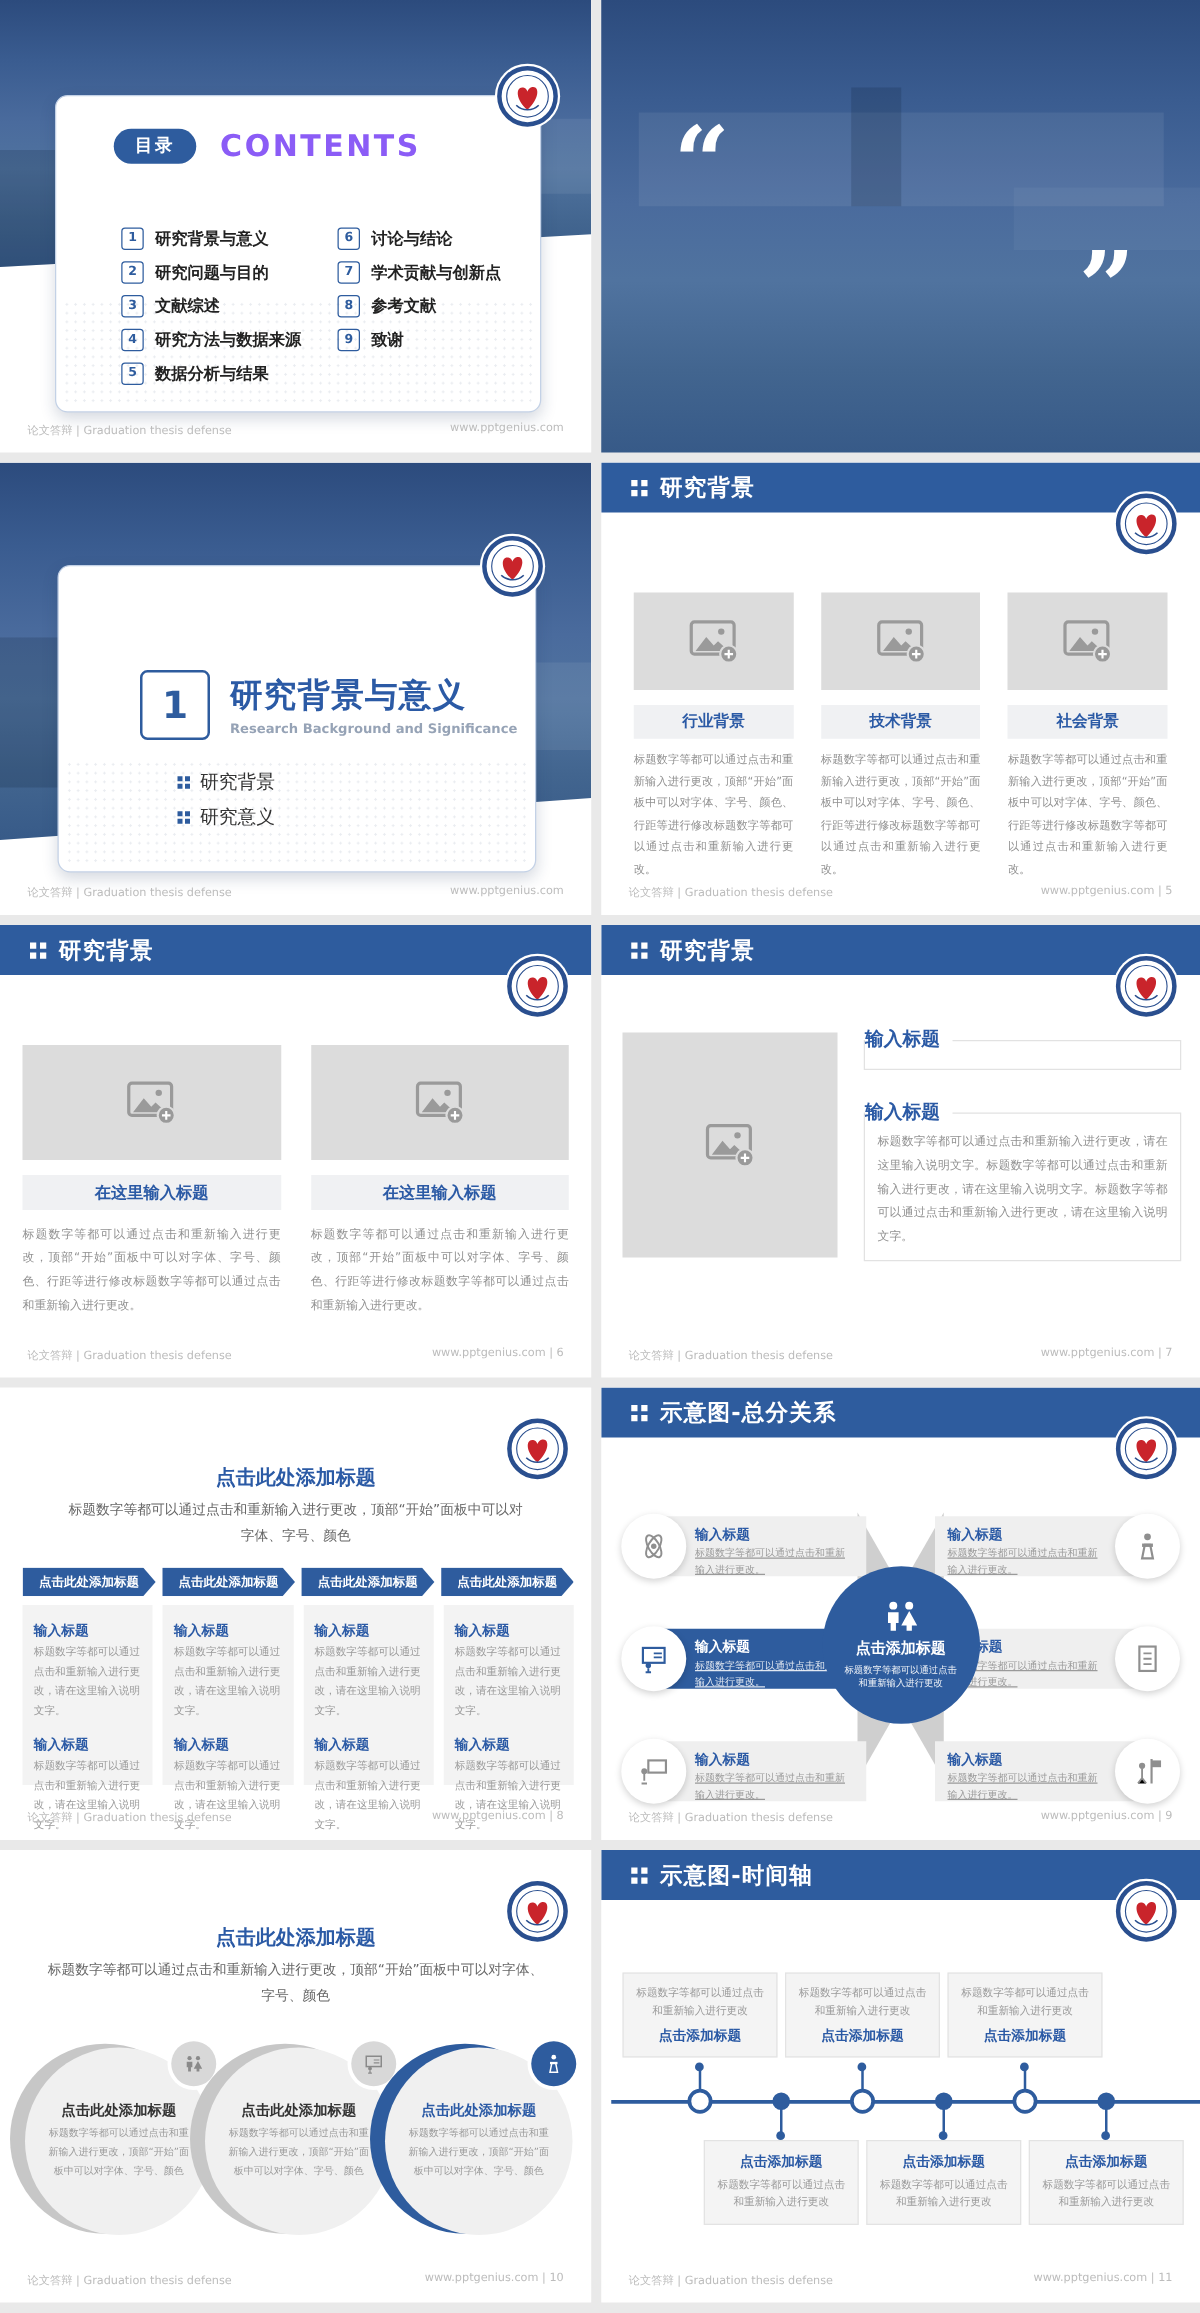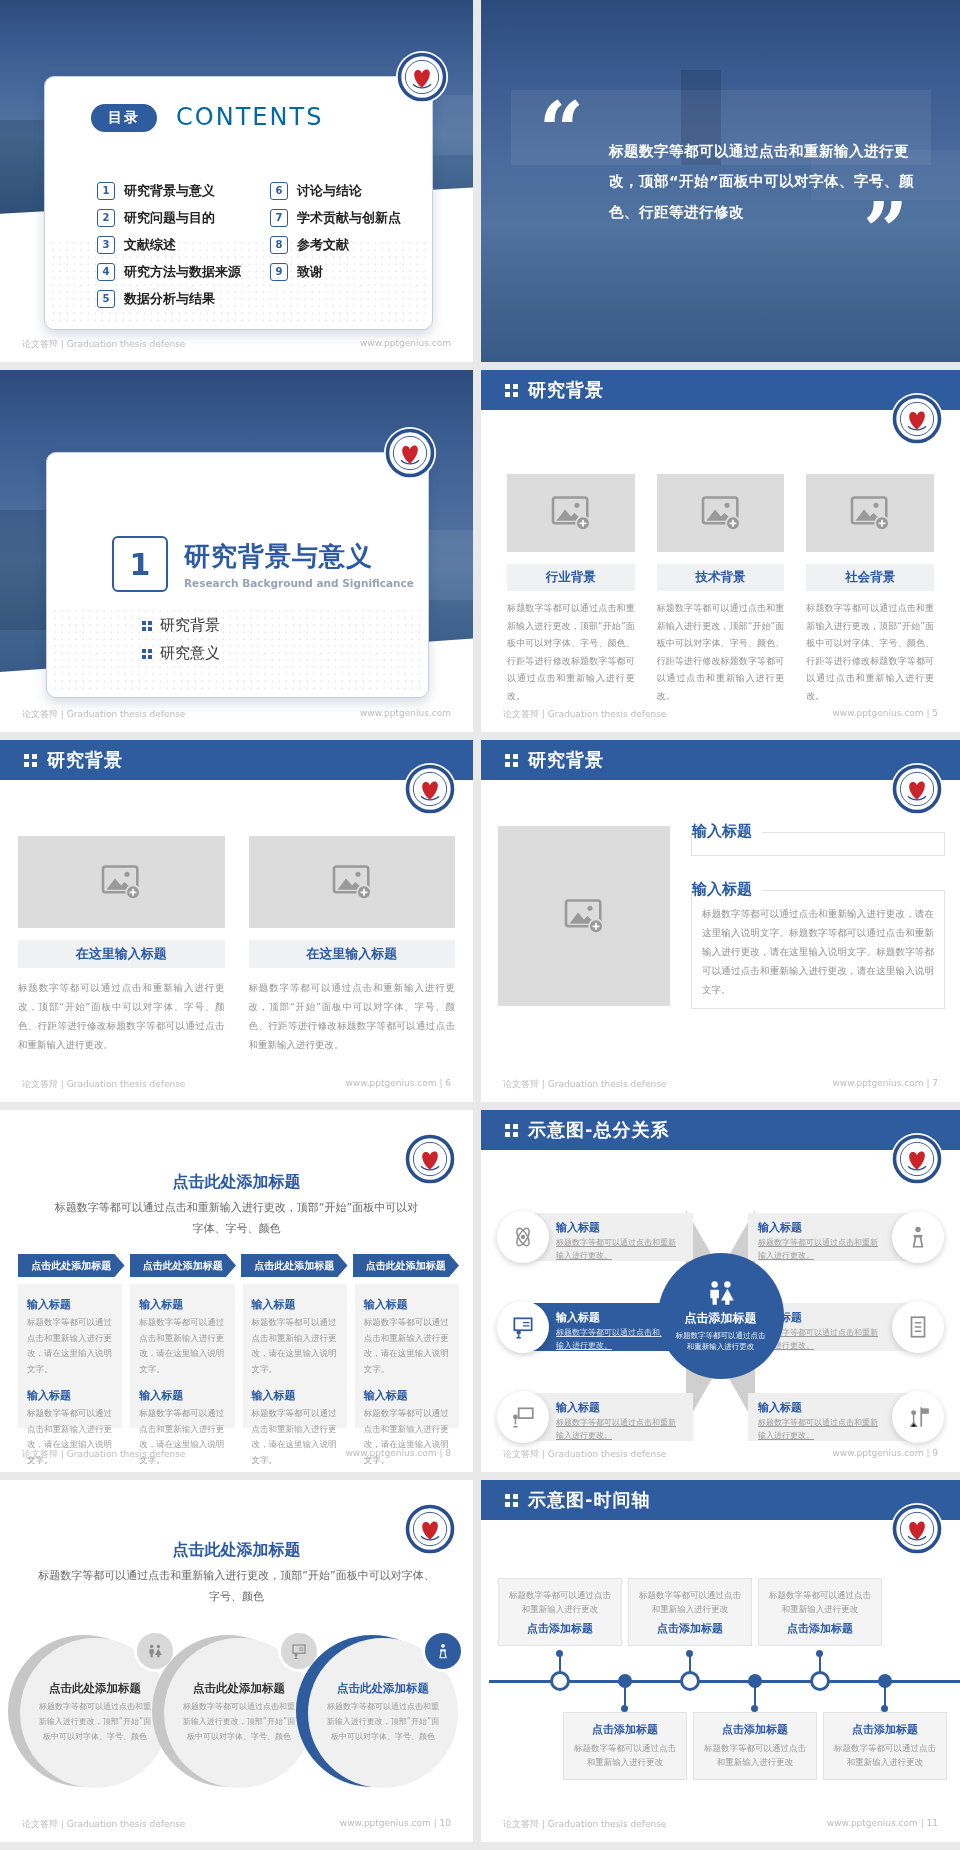--- a/index.html
+++ b/index.html
@@ -31,21 +31,21 @@
   
   .tbar{background:#f0f1f3;text-align:center;color:#2b5aa5;font-weight:bold;}
 
   .body-txt{color:#919191;line-height:1.95;text-align:justify;}
 
   
   .card{position:absolute;background:#fff;border:1px solid #c3d1e6;border-radius:10px;box-shadow:0 5px 12px rgba(30,50,90,.18);}
   .wavebg{position:absolute;left:5px;right:5px;bottom:5px;height:84px;border-radius:0 0 9px 9px;
           background:radial-gradient(circle,#b9c2cf 1px,transparent 1px);background-size:7px 7px;opacity:.3;}
   .pill{display:inline-block;background:#2e5c9e;color:#fff;font-size:14px;font-weight:bold;border-radius:16px;padding:5px 17px;letter-spacing:2px;}
-  .contents-title{font-size:24px;font-weight:400;color:#0369a1;letter-spacing:2px;margin-left:14px;vertical-align:middle;}
+  .contents-title{font-size:24px;font-weight:700;color:#8b5cf6;letter-spacing:2px;margin-left:14px;vertical-align:middle;}
   .toc{position:absolute;left:52px;right:26px;top:100px;display:grid;grid-template-columns:56% 44%;grid-auto-flow:column;grid-template-rows:repeat(5,27px);}
   .toc-item{display:flex;align-items:center;}
   .numbox{width:16px;height:16px;border:1.5px solid #2e5c9e;border-radius:3px;color:#2e5c9e;font-size:10px;font-weight:bold;display:flex;align-items:center;justify-content:center;margin-right:9px;flex:none;}
   .toc-label{font-size:13px;font-weight:bold;color:#222;white-space:nowrap;}
 
   
   .qmark{position:absolute;color:#fff;font-family:"DejaVu Serif","Liberation Serif",serif;font-size:78px;font-weight:bold;line-height:1;}
   .qtext{position:absolute;left:128px;top:136px;width:306px;color:#fff;font-size:14.5px;font-weight:bold;line-height:2.1;letter-spacing:.5px;}
 
   
@@ -233,21 +233,20 @@
       <span>论文答辩 | Graduation thesis defense</span>
       <span><span>www.pptgenius.com</span><span></span></span>
     </div>
   </section>
 
   <section class="slide photo">
     <div class="bld" style="left:30px;top:90px;width:420px;height:75px;"></div>
     <div class="bld2" style="left:200px;top:70px;width:40px;height:95px;"></div>
     <div class="bld" style="left:330px;top:150px;width:149px;height:50px;opacity:.6;"></div>
     <div class="qmark" style="left:58px;top:92px;">“</div>
-    <div class="qtext">标题数字等都可以通过点击和重新输入进行更改，顶部“开始”面板中可以对字体、字号、颜色、行距等进行修改</div>
     <div class="qmark" style="left:382px;top:192px;">”</div>
   </section>
 
   <section class="slide">
     <div class="photo" style="position:absolute;left:0;top:0;right:0;height:305px;clip-path:polygon(0 0,100% 0,100% 88%,0 99%);">
       <div class="bld2" style="left:0;top:140px;width:140px;height:120px;"></div>
       <div class="bld" style="left:290px;top:160px;width:183px;height:70px;"></div>
     </div>
     <div class="card" style="left:46px;right:44px;top:82px;bottom:34px;border-radius:10px;">
       <div class="wavebg"></div>

